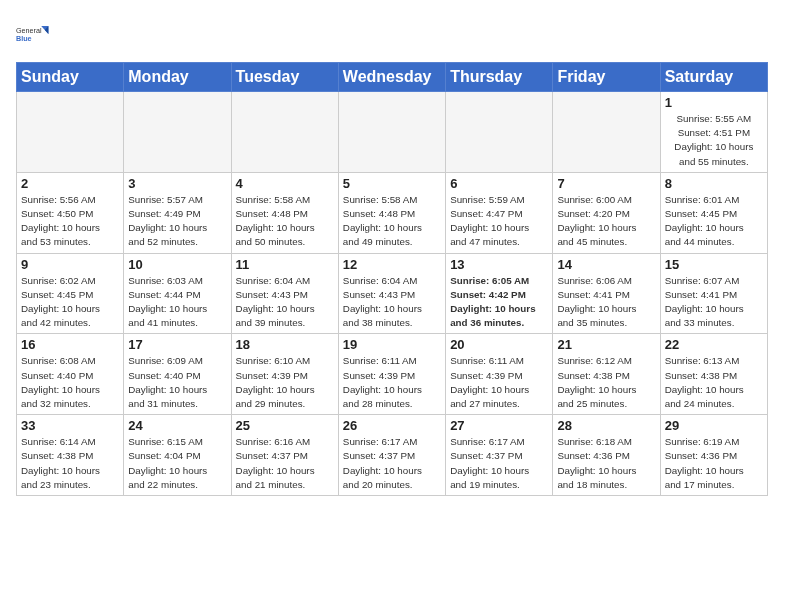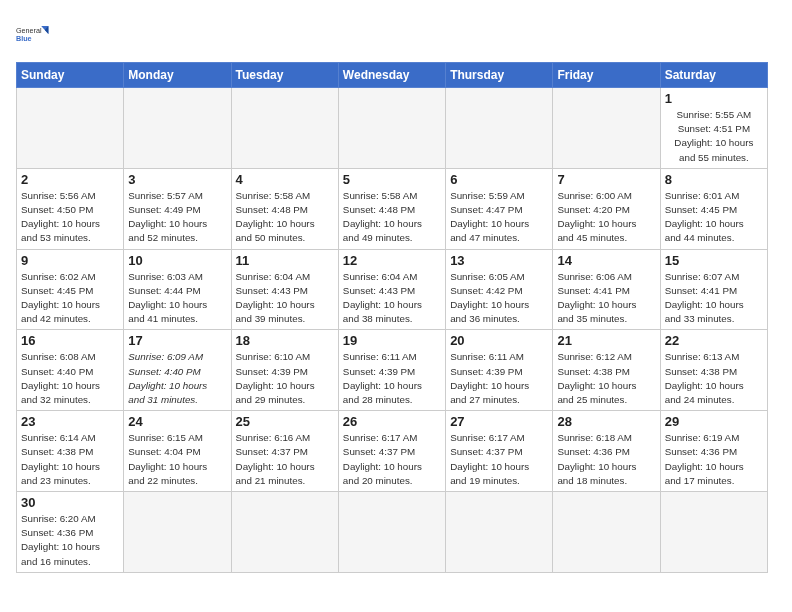--- a/index.html
+++ b/index.html
@@ -48,21 +48,21 @@
     .calendar {
       width: 100%;
       border-collapse: collapse;
       font-size: 10.5px;
     }
     .calendar thead tr th {
       background: #3a6cc8;
       color: #fff;
       padding: 5px 4px;
       text-align: left;
-      font-size: 12px;
+      font-size: 16px;
       font-weight: bold;
       border: 1px solid #5580d0;
     }
     .calendar tbody tr td {
       border: 1px solid #ccc;
       vertical-align: top;
       padding: 3px 4px;
       width: calc(100% / 7);
       min-height: 72px;
       background: #fff;
@@ -208,21 +208,21 @@
           </td>
           <td>
             <span class="day-number">12</span>
             <div class="day-info" style="white-space: pre-line;">Sunrise: 6:04 AM
 Sunset: 4:43 PM
 Daylight: 10 hours
 and 38 minutes.</div>
           </td>
           <td>
             <span class="day-number">13</span>
-            <div class="day-info" style="white-space: pre-line;">Sunrise: 6:05 AM
+            <div class="day-info" style="white-space: pre-line; font-weight: bold;">Sunrise: 6:05 AM
 Sunset: 4:42 PM
 Daylight: 10 hours
 and 36 minutes.</div>
           </td>
           <td>
             <span class="day-number">14</span>
             <div class="day-info" style="white-space: pre-line;">Sunrise: 6:06 AM
 Sunset: 4:41 PM
 Daylight: 10 hours
 and 35 minutes.</div>
@@ -238,21 +238,21 @@
         <tr>
           <td>
             <span class="day-number">16</span>
             <div class="day-info" style="white-space: pre-line;">Sunrise: 6:08 AM
 Sunset: 4:40 PM
 Daylight: 10 hours
 and 32 minutes.</div>
           </td>
           <td>
             <span class="day-number">17</span>
-            <div class="day-info" style="white-space: pre-line; font-style: italic;">Sunrise: 6:09 AM
+            <div class="day-info" style="white-space: pre-line;">Sunrise: 6:09 AM
 Sunset: 4:40 PM
 Daylight: 10 hours
 and 31 minutes.</div>
           </td>
           <td>
             <span class="day-number">18</span>
             <div class="day-info" style="white-space: pre-line;">Sunrise: 6:10 AM
 Sunset: 4:39 PM
 Daylight: 10 hours
 and 29 minutes.</div>
@@ -281,21 +281,21 @@
           <td>
             <span class="day-number">22</span>
             <div class="day-info" style="white-space: pre-line;">Sunrise: 6:13 AM
 Sunset: 4:38 PM
 Daylight: 10 hours
 and 24 minutes.</div>
           </td>
         </tr>
         <tr>
           <td>
-            <span class="day-number">23</span>
+            <span class="day-number">33</span>
             <div class="day-info" style="white-space: pre-line;">Sunrise: 6:14 AM
 Sunset: 4:38 PM
 Daylight: 10 hours
 and 23 minutes.</div>
           </td>
           <td>
             <span class="day-number">24</span>
             <div class="day-info" style="white-space: pre-line;">Sunrise: 6:15 AM
 Sunset: 4:04 PM
 Daylight: 10 hours
@@ -329,31 +329,16 @@
 Daylight: 10 hours
 and 18 minutes.</div>
           </td>
           <td>
             <span class="day-number">29</span>
             <div class="day-info" style="white-space: pre-line;">Sunrise: 6:19 AM
 Sunset: 4:36 PM
 Daylight: 10 hours
 and 17 minutes.</div>
           </td>
-        </tr>
-        <tr class="last-row">
-          <td>
-            <span class="day-number">30</span>
-            <div class="day-info" style="white-space: pre-line;">Sunrise: 6:20 AM
-Sunset: 4:36 PM
-Daylight: 10 hours
-and 16 minutes.</div>
-          </td>
-          <td class="empty"></td>
-          <td class="empty"></td>
-          <td class="empty"></td>
-          <td class="empty"></td>
-          <td class="empty"></td>
-          <td class="empty"></td>
         </tr>
       </tbody>
   </table>
 </div>
 
 </body></html>

